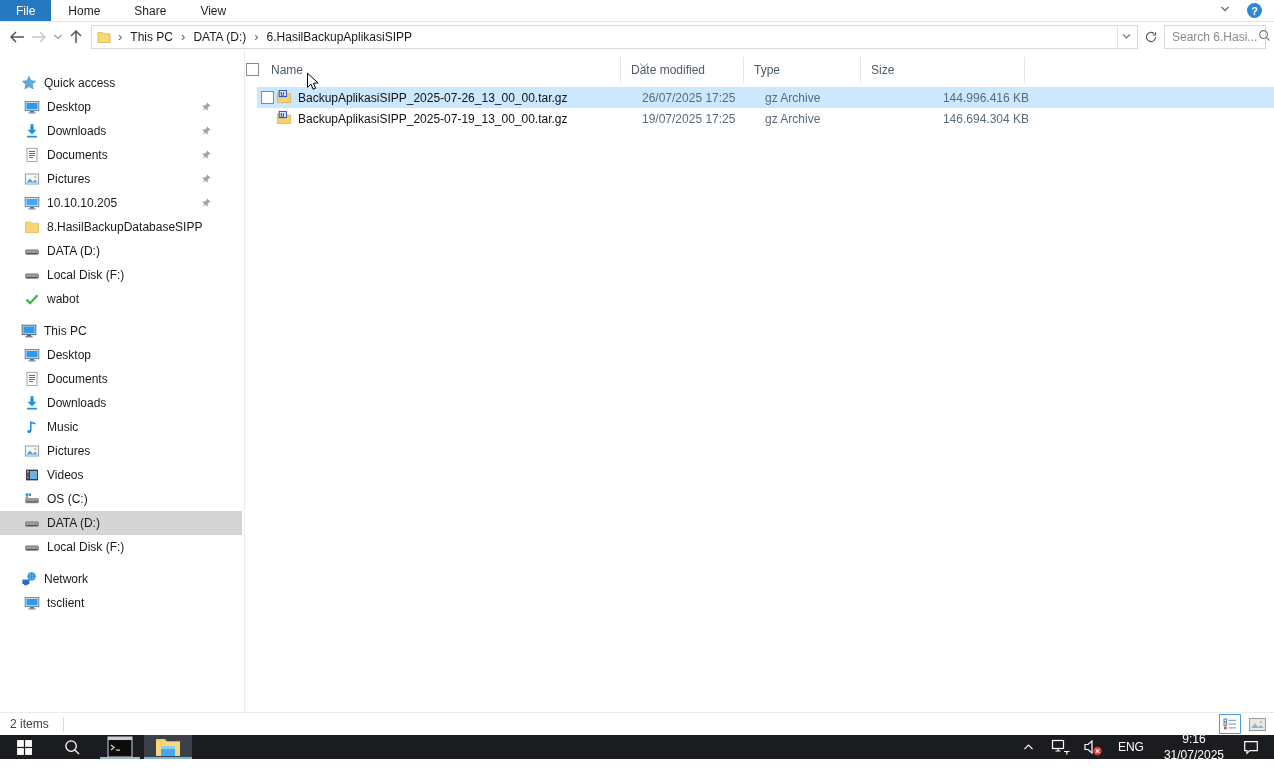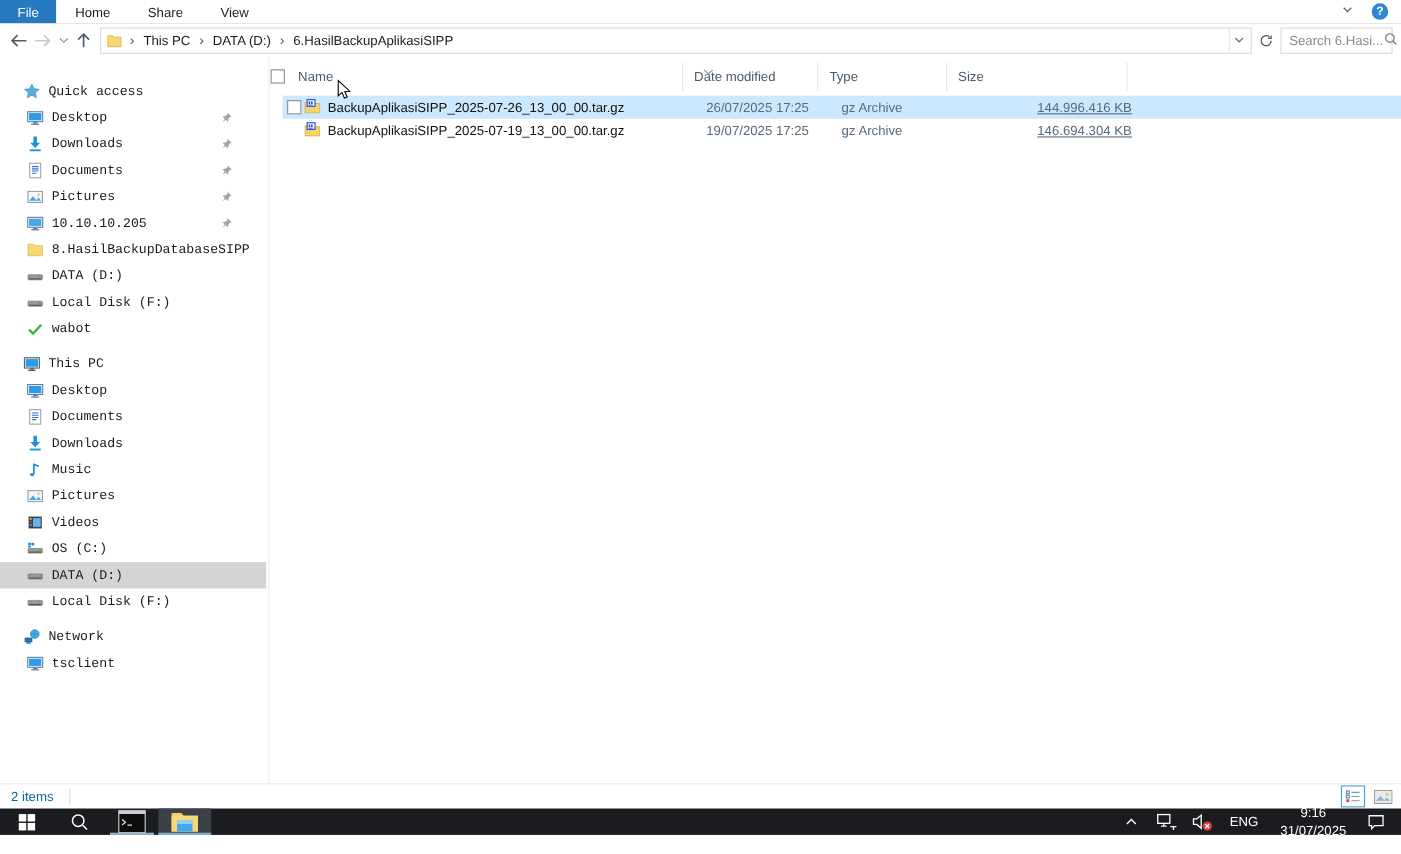--- a/index.html
+++ b/index.html
@@ -32,21 +32,21 @@
   .addr-chevron { margin-left:auto; width:18px; display:flex; justify-content:center; border-left:1px solid #e6e6e6; height:100%; align-items:center; }
   .refresh-btn { width:26px; height:24px; display:flex; align-items:center; justify-content:center; }
   .searchbox { width:102px; height:24px; border:1px solid #d9d9d9; display:flex; align-items:center; padding:0 5px 0 7px; }
   .searchbox input { border:none; outline:none; width:86px; font-family:"Liberation Sans",sans-serif;
     font-size:12px; color:#444; background:transparent; }
   .searchbox input::placeholder { color:#8a8a8a; opacity:1; }
 
   
   .content { position:absolute; left:0; top:51px; width:100%; height:661px; display:flex; }
   .sidebar { width:245px; padding-top:20px; border-right:1px solid #ececec; overflow:hidden; }
-  .sb-row { height:24px; display:flex; align-items:center; position:relative;font-family:Liberation Mono, monospace; }
+  .sb-row { height:24px; display:flex; align-items:center; position:relative; }
   .sb-row.section { padding-left:21px; margin-top:0; }
   .sb-row.item { padding-left:24px; }
   .sb-row .icon { width:16px; height:16px; margin-right:7px; flex:0 0 16px; }
   .sb-row.selected { background:#d4d4d4; width:242px; }
   .sb-gap { height:8px; }
   .pin { position:absolute; right:32px; width:12px; height:12px; }
 
   .main { flex:1; padding-top:6px; position:relative; }
   .list-header { margin-left:1px; display:grid; grid-template-columns:375px 123px 117px 164px;
     height:26px; color:#4c5a68; }
@@ -56,26 +56,26 @@
   .hcheck { position:absolute; left:0; top:6px; }
   .sortglyph { position:absolute; top:0; left:18px; }
   .checkbox { width:13px; height:13px; border:1px solid #8a8a8a; background:#fff; }
   .rows { margin-top:4px; }
   .frow { margin-left:12px; display:grid; grid-template-columns:375px 123px 117px 164px; height:21px; }
   .frow.selected { background:#cce8ff; }
   .fcell { display:flex; align-items:center; color:#5a6a7a; padding-left:10px; overflow:hidden; white-space:nowrap; }
   .fcell.name { position:relative; padding-left:41px; color:#111; }
   .fcell.name .rcheck { position:absolute; left:4px; top:4px; }
   .fcell.name .icon { position:absolute; left:19px; top:2px; width:16px; height:16px; }
-  .fcell.size { justify-content:flex-end; padding-right:7px;text-decoration:underline; }
+  .fcell.size { justify-content:flex-end; padding-right:7px; }
 
   
   .statusbar { position:absolute; left:0; top:712px; width:100%; height:23px; background:#fff;
     border-top:1px solid #ebebeb; display:flex; align-items:center; }
-  .status-count { margin-left:10px; color:#0369a1; }
+  .status-count { margin-left:10px; color:#404040; }
   .status-sep { width:1px; height:15px; background:#dcdcdc; margin-left:14px; }
   .view-toggles { margin-left:auto; display:flex; align-items:center; gap:5px; margin-right:6px; }
   .vbtn { width:22px; height:20px; display:flex; align-items:center; justify-content:center; }
   .vbtn.active { border:1px solid #4a9ade; background:#fbfdfe; }
 
   
   .taskbar { position:absolute; left:0; top:735px; width:100%; height:24px; background:#1b1c1f;
     display:flex; align-items:stretch; color:#fff; }
   .tb-btn { width:48px; display:flex; align-items:center; justify-content:center; position:relative; }
   .tb-btn.active { background:#3c4049; }

